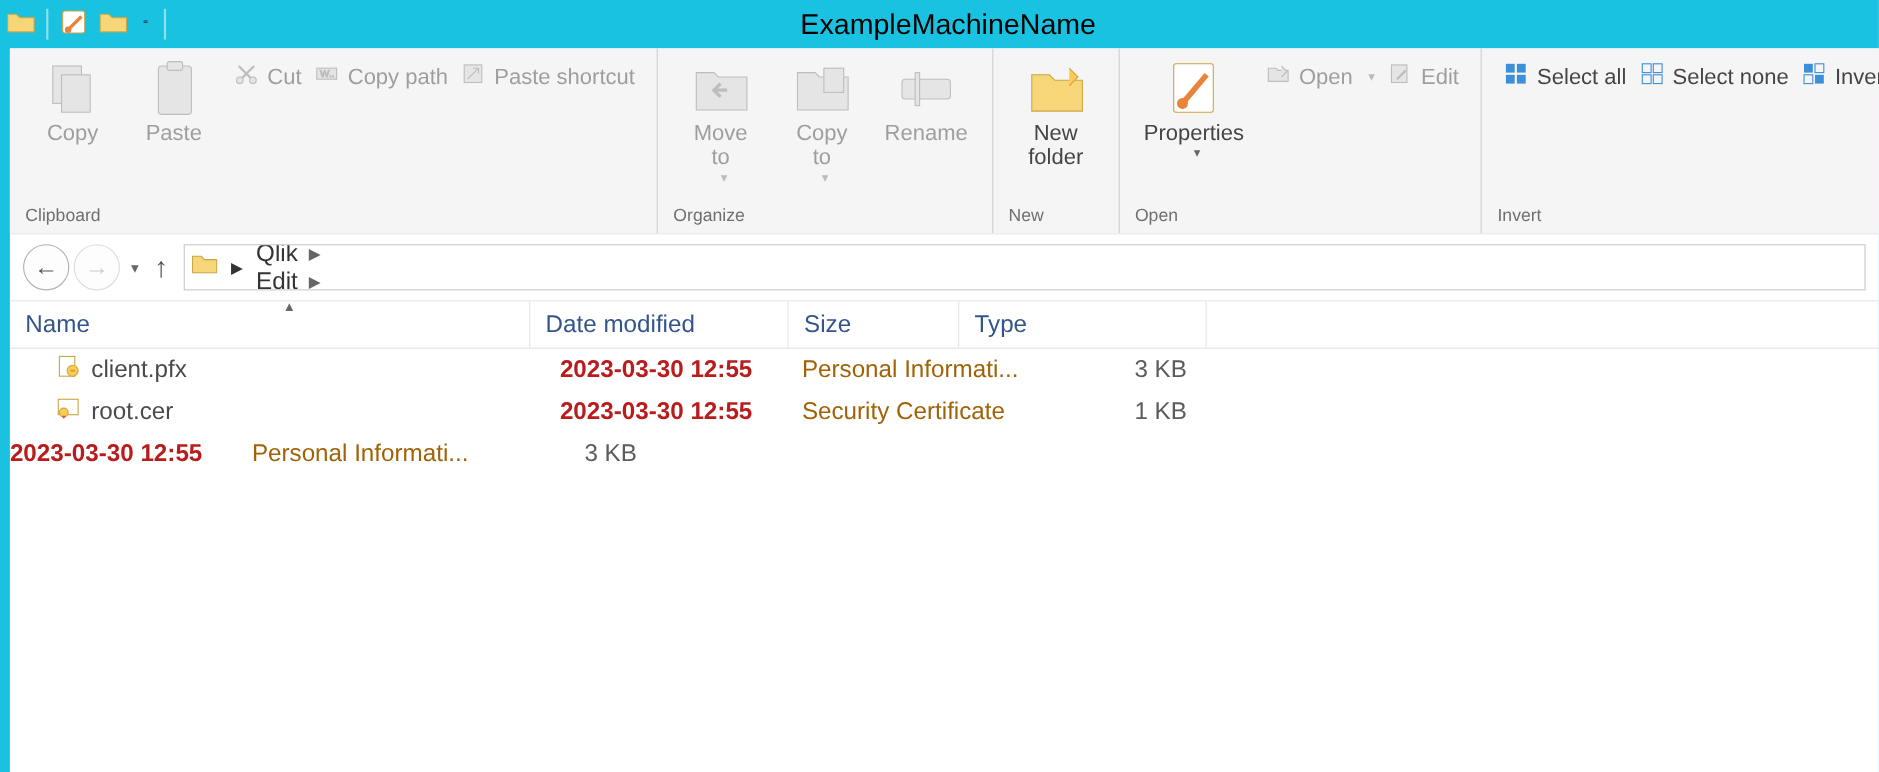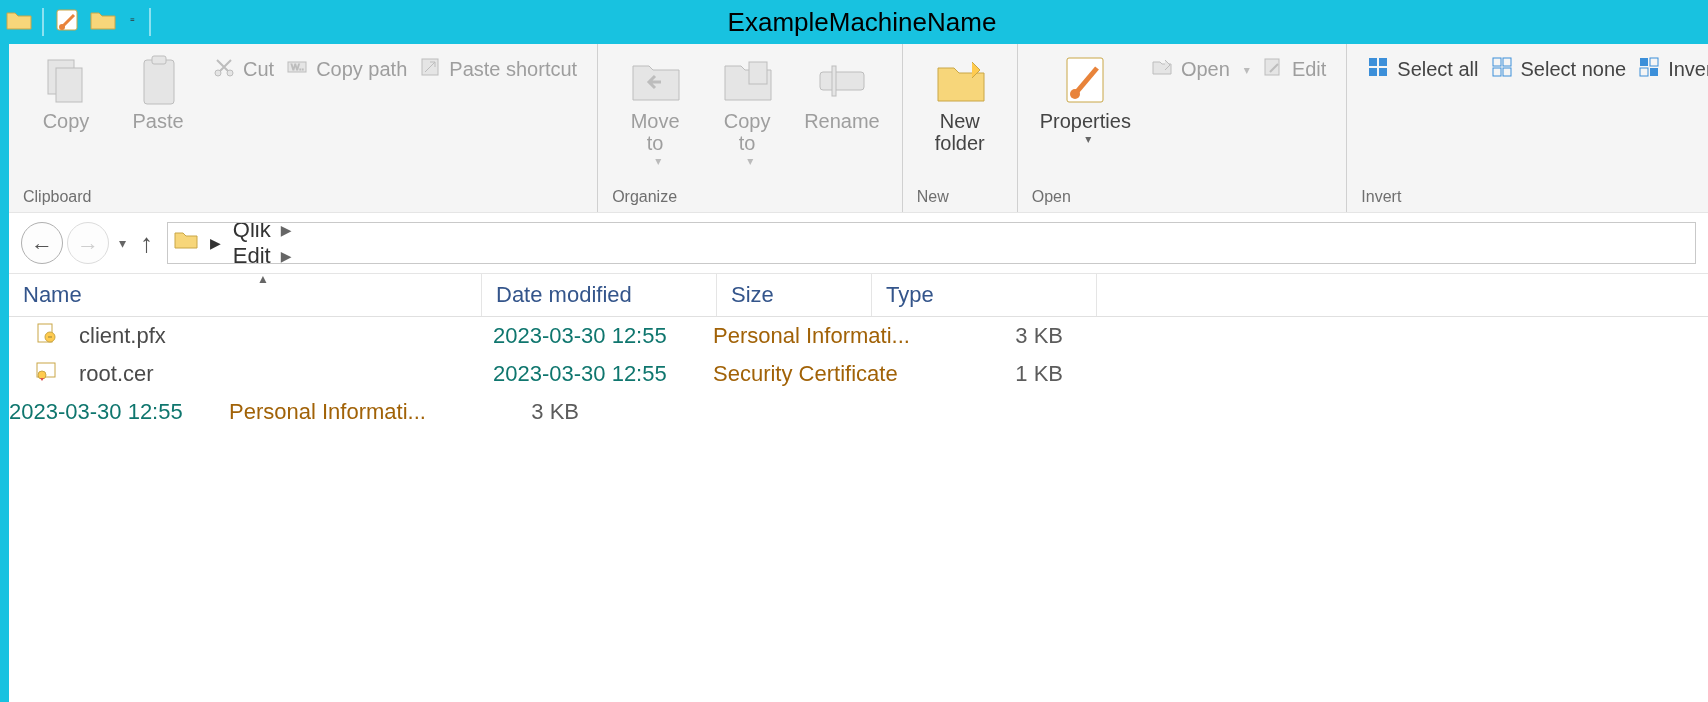--- a/index.html
+++ b/index.html
@@ -39,22 +39,22 @@
   .cols{display:flex;height:42px;border-bottom:1px solid #e0e0e0;font-size:22px;color:#34558b;align-items:center;position:relative;}
   .col{padding-left:14px;border-right:1px solid #e5e5e5;height:100%;display:flex;align-items:center;cursor:pointer;}
   .col1{width:458px;}
   .col2{width:220px;}
   .col3{width:210px;}
   .col4{width:140px;justify-content:flex-start;}
   .sort-ind{position:absolute;left:248px;top:-2px;color:#666;font-size:12px;}
   
   .rows{}
   .row{display:flex;height:38px;align-items:center;font-size:22px;color:#4a4a4a;}
-  .row .c1{width:458px;display:flex;align-items:center;gap:22px;padding-left:26px;cursor:pointer;}
-  .row .c2{width:220px;color:#0f766e;}
+  .row .c1{width:458px;display:flex;align-items:center;gap:10px;padding-left:42px;cursor:pointer;}
+  .row .c2{width:220px;color:#b91c1c;font-weight:bold;}
   .row .c3{width:210px;color:#a16207;overflow:hidden;text-overflow:ellipsis;white-space:nowrap;}
   .row .c4{width:140px;color:#5c5c5c;text-align:right;padding-right:28px;}
   
   .ico{display:inline-block;}
 </style>
 </head>
 <body>
 
 <div class="window-frame">
   <div class="titlebar">

